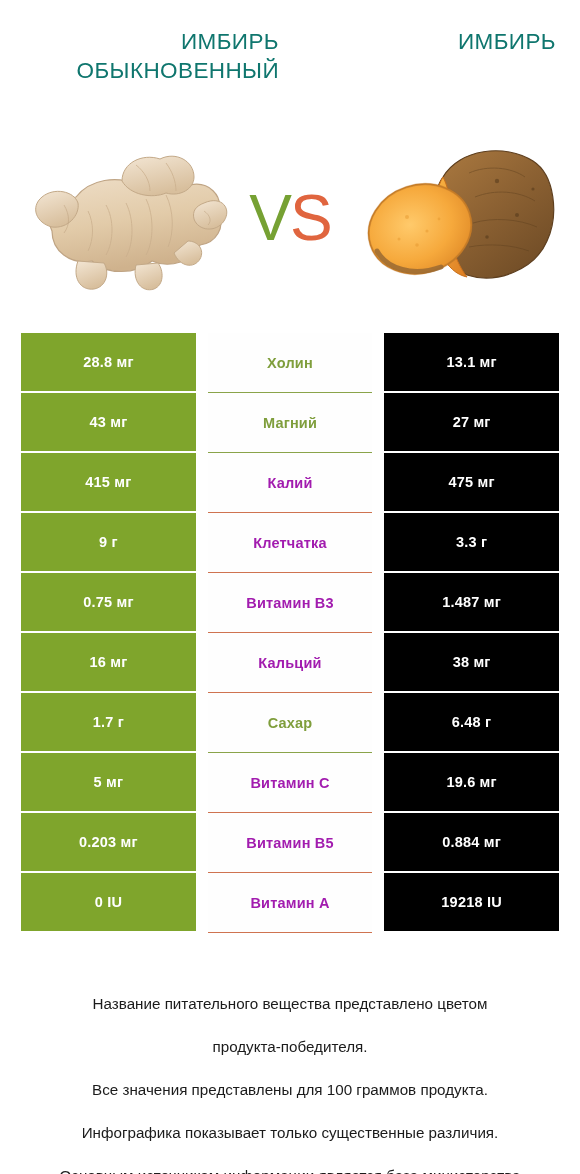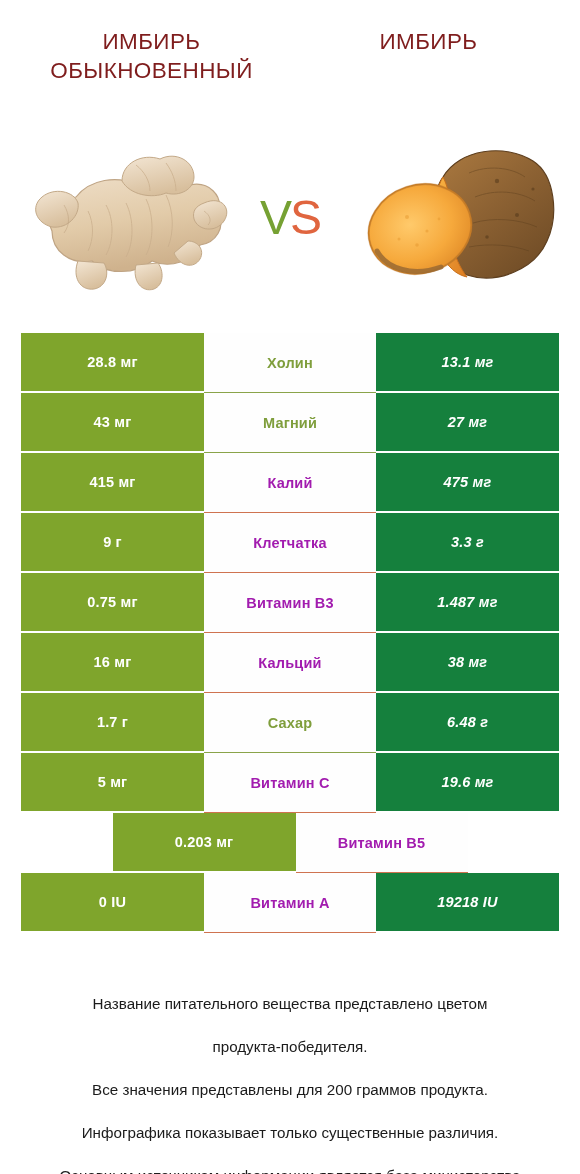--- a/index.html
+++ b/index.html
@@ -21,26 +21,26 @@
   .header {
     display: flex;
     align-items: flex-start;
     justify-content: space-between;
     padding: 28px 22px 0 22px;
     box-sizing: border-box;
     height: 108px;
   }
   .prod-title {
     width: 255px;
-    text-align: center;
+    text-align: right;
     font-size: 22.5px;
     line-height: 1.28;
     letter-spacing: 0.4px;
     font-weight: 400;
-    color: #7f1d1d;
+    color: #0f766e;
     white-space: pre-line;
   }
   .prod-title.left  { margin-left: 2px; }
   .prod-title.right { margin-right: 2px; padding-top: 0px; }
 
   
   .visual {
     position: relative;
     height: 212px;
     display: flex;
@@ -48,21 +48,21 @@
     justify-content: space-between;
     padding: 0 18px;
     box-sizing: border-box;
   }
   .photo {
     width: 215px;
     height: 190px;
     position: relative;
   }
   .vs {
-    font-size: 48px;
+    font-size: 64px;
     font-weight: 400;
     letter-spacing: -2px;
     line-height: 1;
     user-select: none;
     margin-top: 7px;
   }
   .vs .v { color: #76a133; }
   .vs .s { color: #e0653f; }
 
   
@@ -72,48 +72,47 @@
   
   .table {
     margin: 13px 21px 0 21px;
     width: 538px;
     box-sizing: border-box;
   }
   .row {
     display: flex;
     height: 60px;
     align-items: stretch;
-    justify-content: center;
   }
   .row + .row { margin-top: 0; }
   .cell {
     display: flex;
     align-items: center;
     justify-content: center;
     box-sizing: border-box;
     font-size: 14.5px;
     letter-spacing: 0.2px;
   }
   .cell.left-val,
   .cell.right-val {
     width: 183px;
     color: #ffffff;
     font-weight: 700;
     border-bottom: 2px solid #ffffff;
   }
   .cell.left-val  { background: #7fa52c; }
-  .cell.right-val { background: #15803d; font-style: italic; }
+  .cell.right-val { background: #000000; }
 
   .cell.name {
     width: 172px;
     background: #fefefe;
     font-weight: 700;
     font-size: 14.5px;
     border-bottom: 1px solid transparent;
-    margin: 0 0px;
+    margin: 0 12px;
     position: relative;
   }
   .cell.name.win-green  { color: #7f9e3c; border-bottom-color: #8aa44a; }
   .cell.name.win-orange { color: #a21caf; border-bottom-color: #cf7350; }
 
   
   .footer {
     margin-top: 38px;
     text-align: center;
     font-size: 15.2px;
@@ -275,28 +274,29 @@
       <div class="cell right-val">6.48 г</div>
     </div>
     <div class="row">
       <div class="cell left-val">5 мг</div>
       <div class="cell name win-orange">Витамин C</div>
       <div class="cell right-val">19.6 мг</div>
     </div>
     <div class="row">
       <div class="cell left-val">0.203 мг</div>
       <div class="cell name win-orange">Витамин B5</div>
+      <div class="cell right-val">0.884 мг</div>
     </div>
     <div class="row">
       <div class="cell left-val">0 IU</div>
       <div class="cell name win-orange">Витамин A</div>
       <div class="cell right-val">19218 IU</div>
     </div>
   </div>
 
 <div class="footer">
   <span>Название питательного вещества представлено цветом</span><br>
   <span>продукта-победителя.</span><br>
-  <span>Все значения представлены для 200 граммов продукта.</span><br>
+  <span>Все значения представлены для 100 граммов продукта.</span><br>
   <span>Инфографика показывает только существенные различия.</span><br>
   <span>Основным источником информации является база министерства</span><br>
   
 </div>
 
 </body></html>

